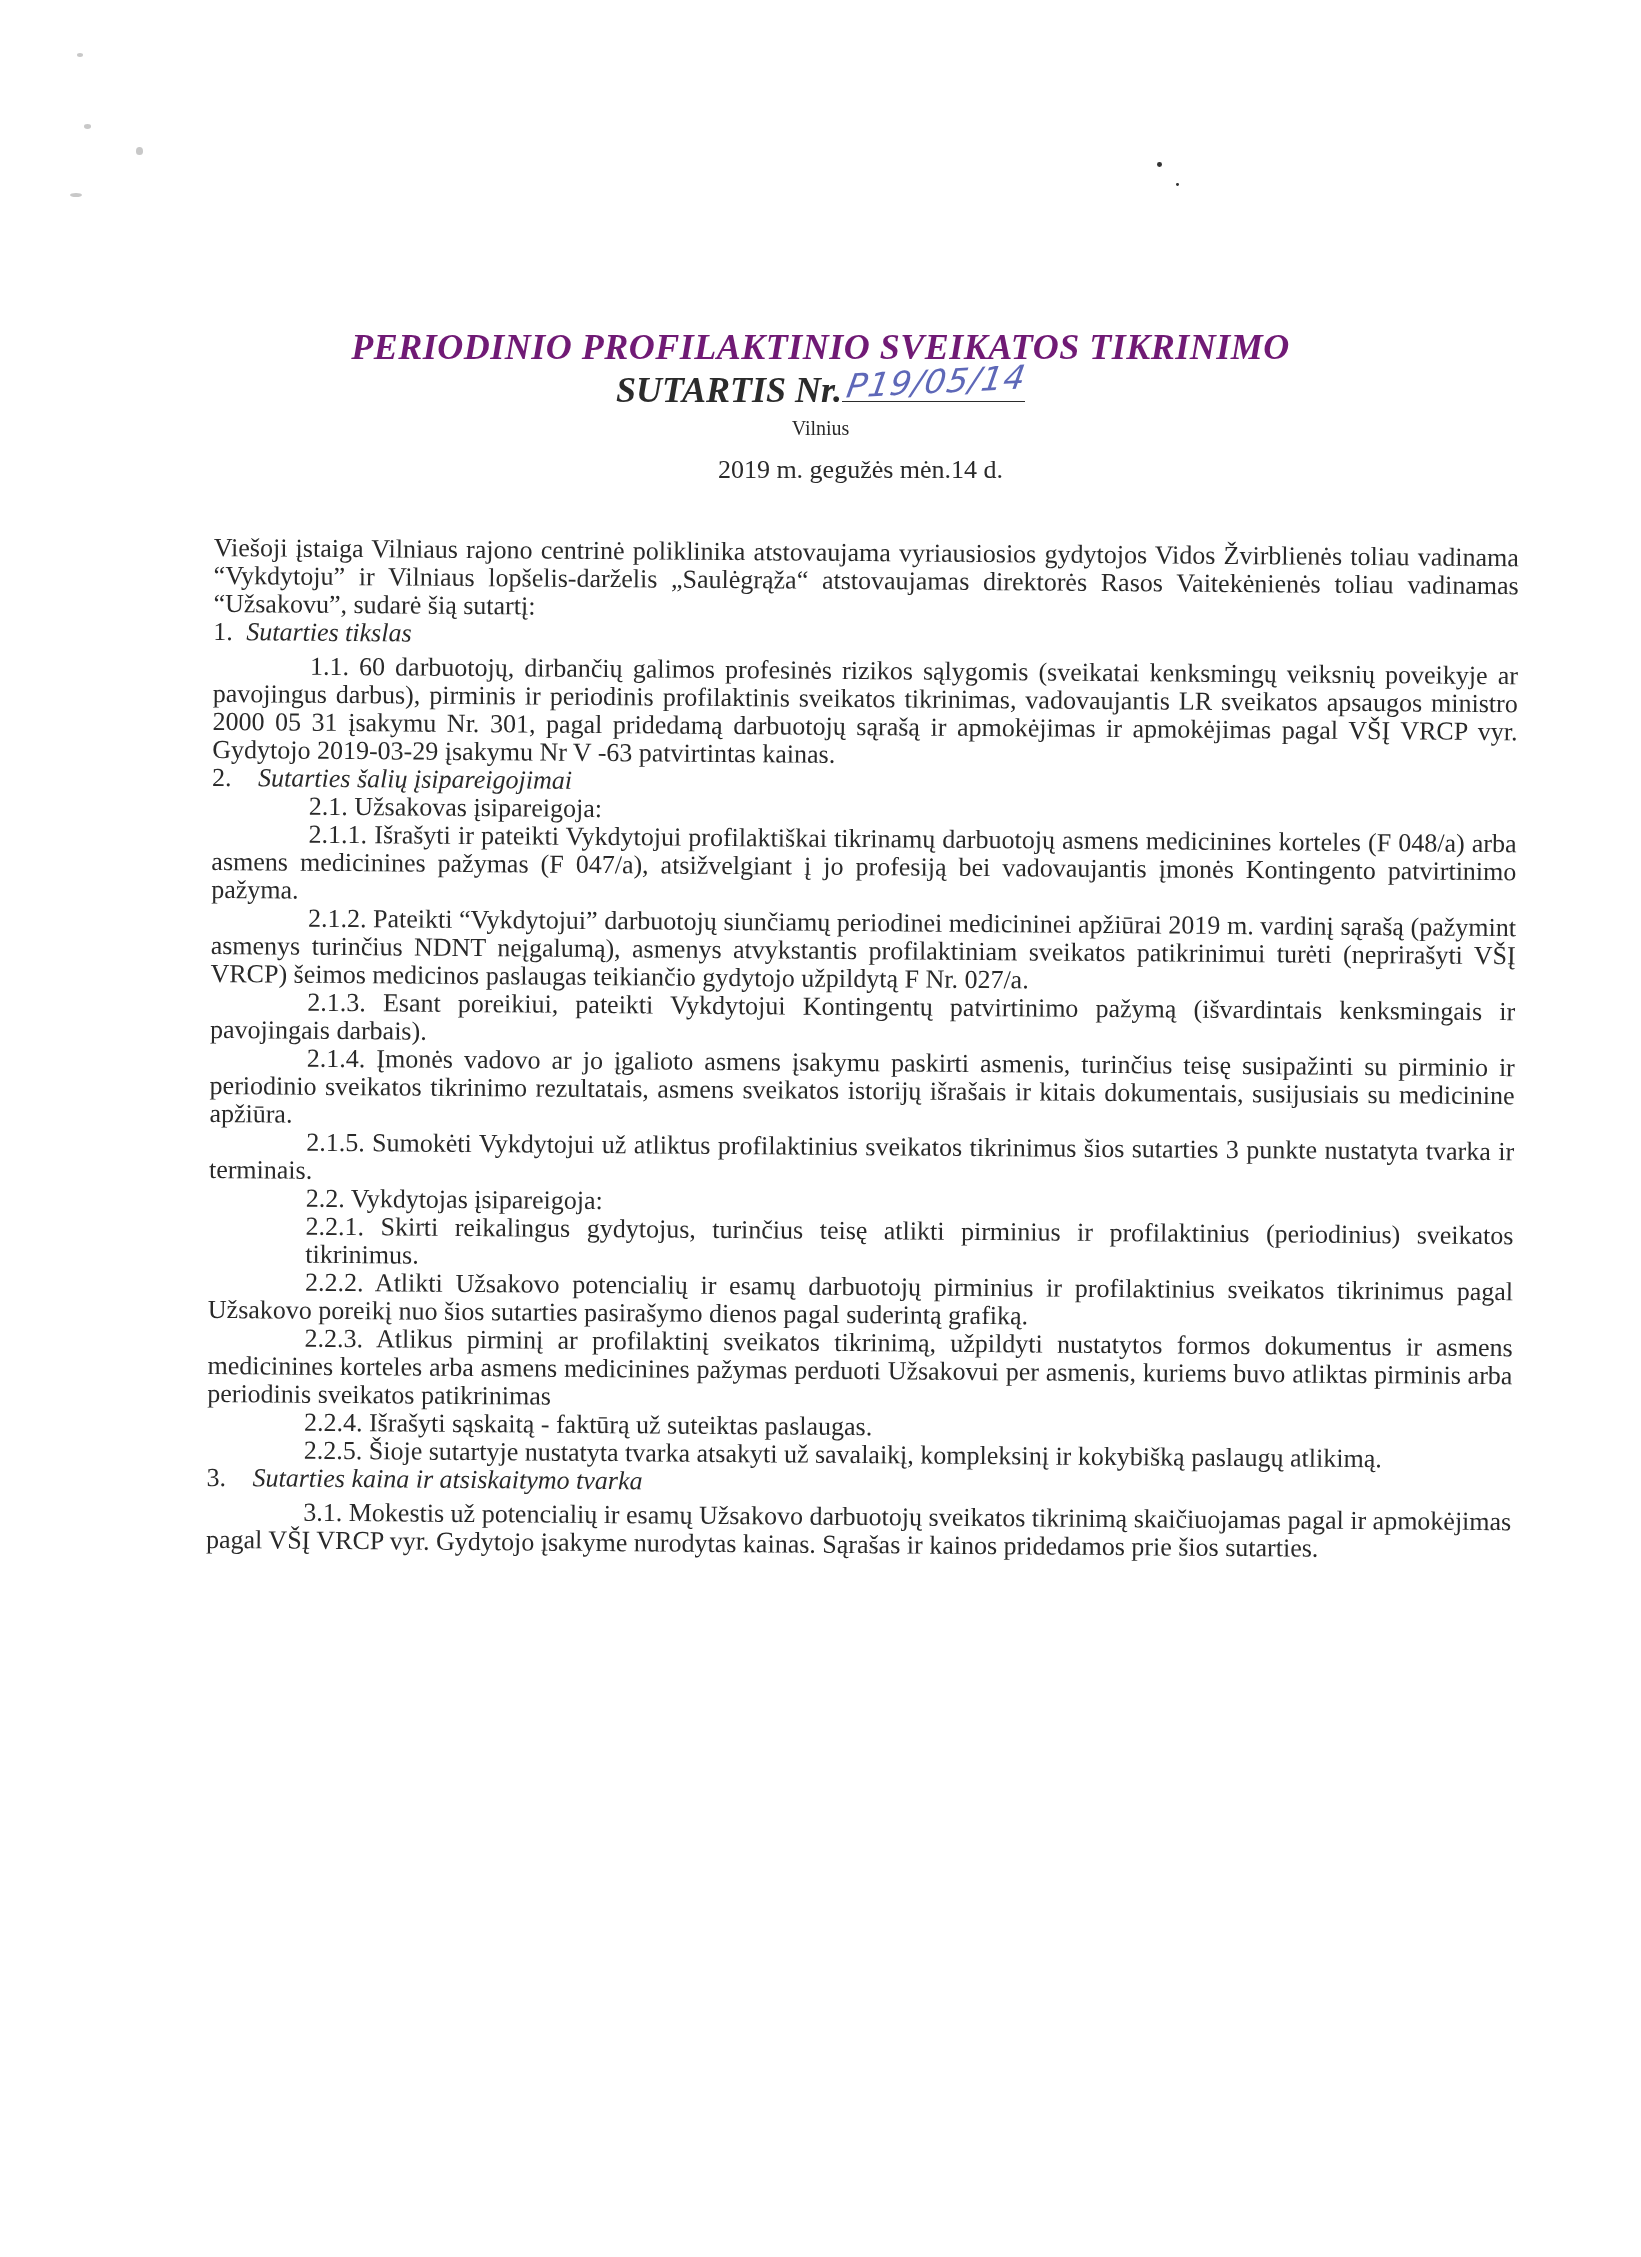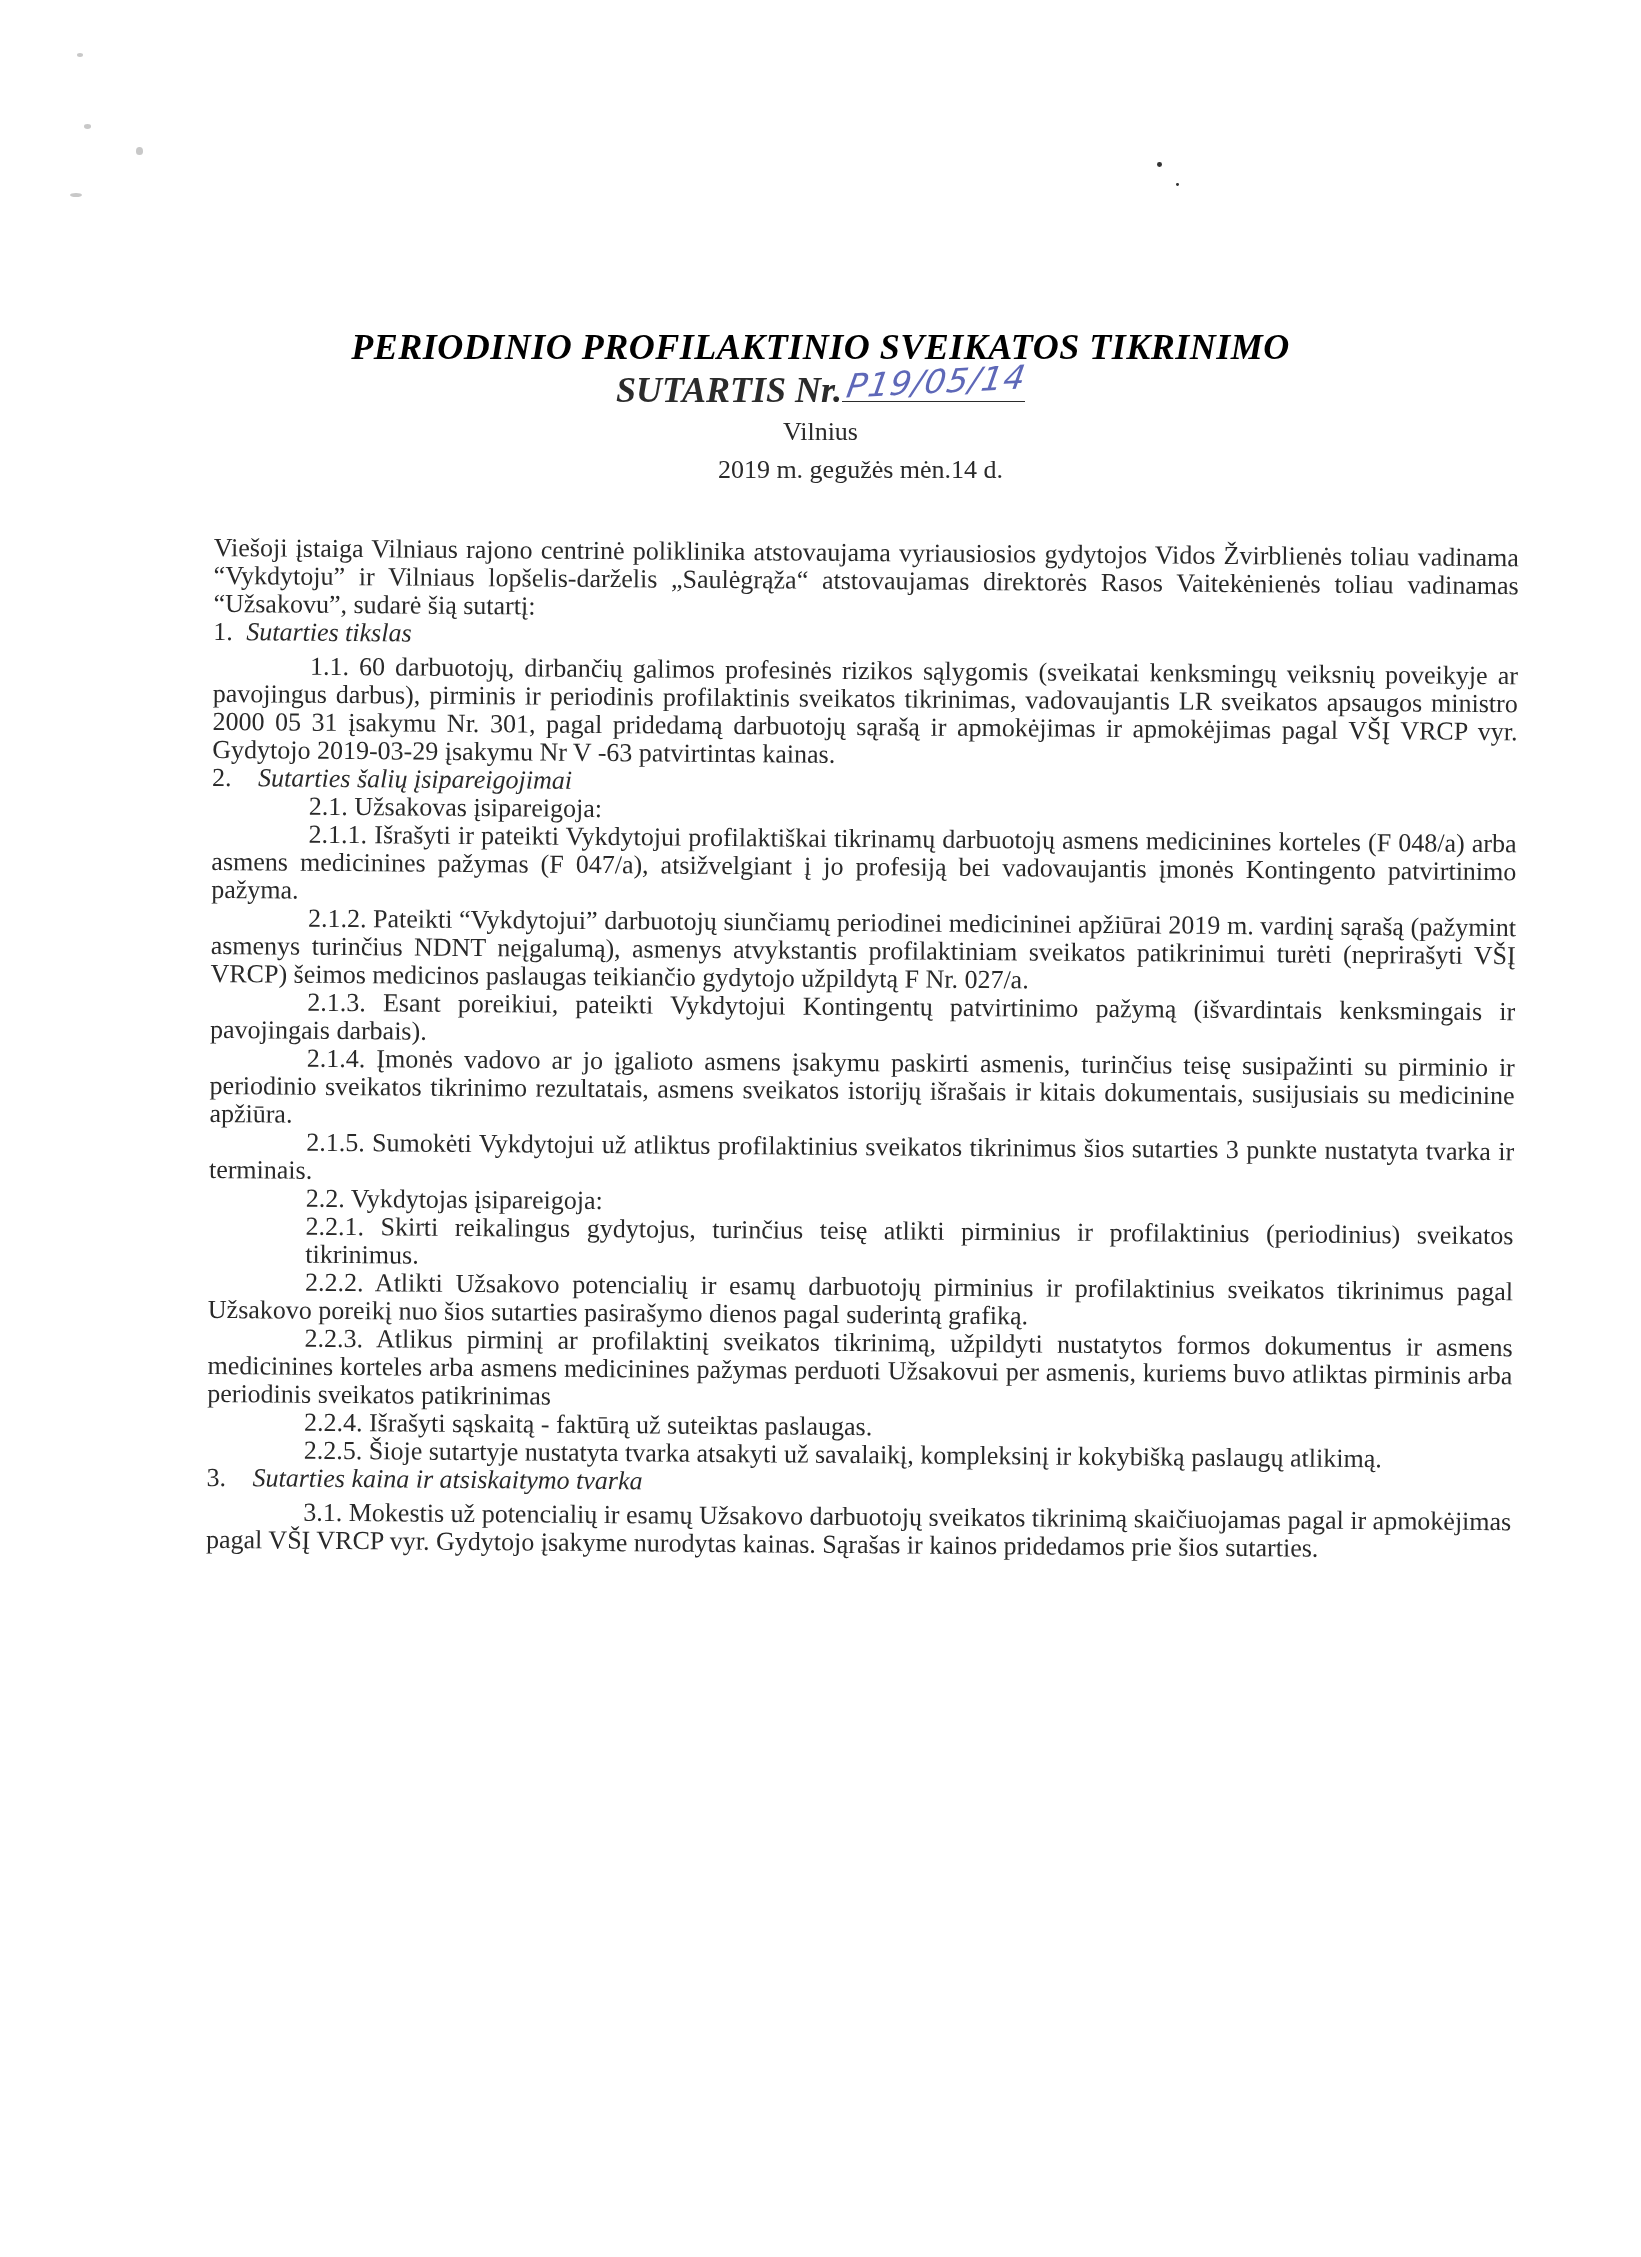--- a/index.html
+++ b/index.html
@@ -2,26 +2,26 @@
 <html><head>
 <meta charset="utf-8">
 <style>
   html, body { margin: 0; padding: 0; background: #ffffff; }
   body { width: 1641px; height: 2257px; position: relative; overflow: hidden;
          font-family: "Liberation Serif", "DejaVu Serif", serif; color: #2a2a2a; }
   .page { position: absolute; left: 0; top: 0; width: 1641px; height: 2257px; }
   .speck { position: absolute; background: #9a9a9a; border-radius: 50%; opacity: .55; }
   .dot { position: absolute; background: #333; border-radius: 50%; }
   .header { position: absolute; left: 0; width: 1641px; text-align: center; }
-  .title { top: 326px; font-size: 36px; font-weight: bold; font-style: italic; letter-spacing: 0.5px; color: #000000; }
+  .title { top: 326px; font-size: 36px; font-weight: bold; font-style: italic; letter-spacing: 0.5px; color: #701a75; }
   .subtitle { top: 369px; font-size: 36px; font-weight: bold; font-style: italic; color: #2b2b2b; }
   .subtitle .nr-line { display: inline-block; width: 183px; border-bottom: 1.9px solid #2b2b2b; position: relative; height: 31px; vertical-align: baseline; }
   .handwritten { position: absolute; left: 5.8px; top: -7.7px; font-family: "DejaVu Sans", sans-serif; font-style: italic; font-weight: normal;
                  color: #5e68b8; font-size: 33px; transform: skewX(-12deg) rotate(-3deg); letter-spacing: 1px; white-space: nowrap; }
-  .city { top: 417px; font-size: 26px; }
+  .city { top: 417px; font-size: 20px; }
   .date { top: 455px; font-size: 26px; margin-left: 40px; }
   .body { position: absolute; left: 214px; width: 1305px; top: 534px; font-size: 26px; line-height: 28px;
           transform: rotate(0.45deg); transform-origin: 0 0; }
   .p { text-align: justify; margin: 0; }
   .p.last-left { text-align-last: left; }
   .ind { text-indent: 97px; }
   .sec { font-style: italic; margin: 0; }
   .sec .num { display: inline-block; min-width: 33px; font-style: normal; }
   .sub { padding-left: 97px; margin: 0; }
   .gap { height: 5.8px; }

